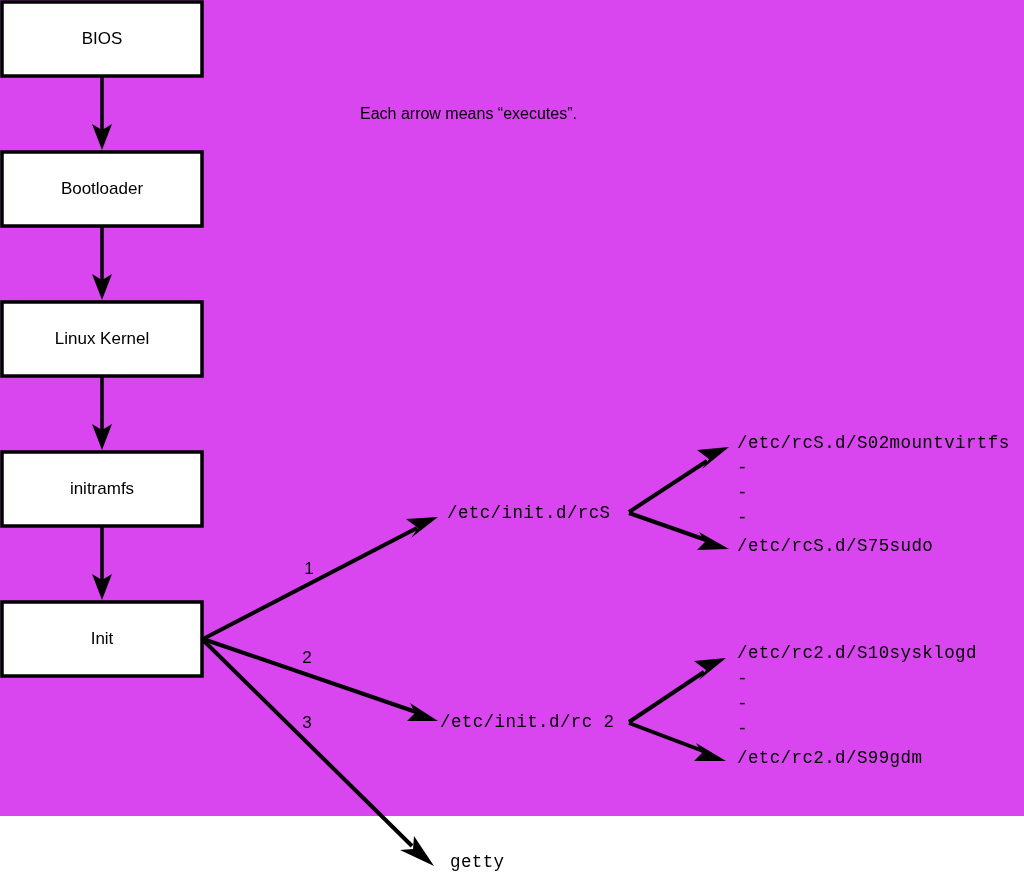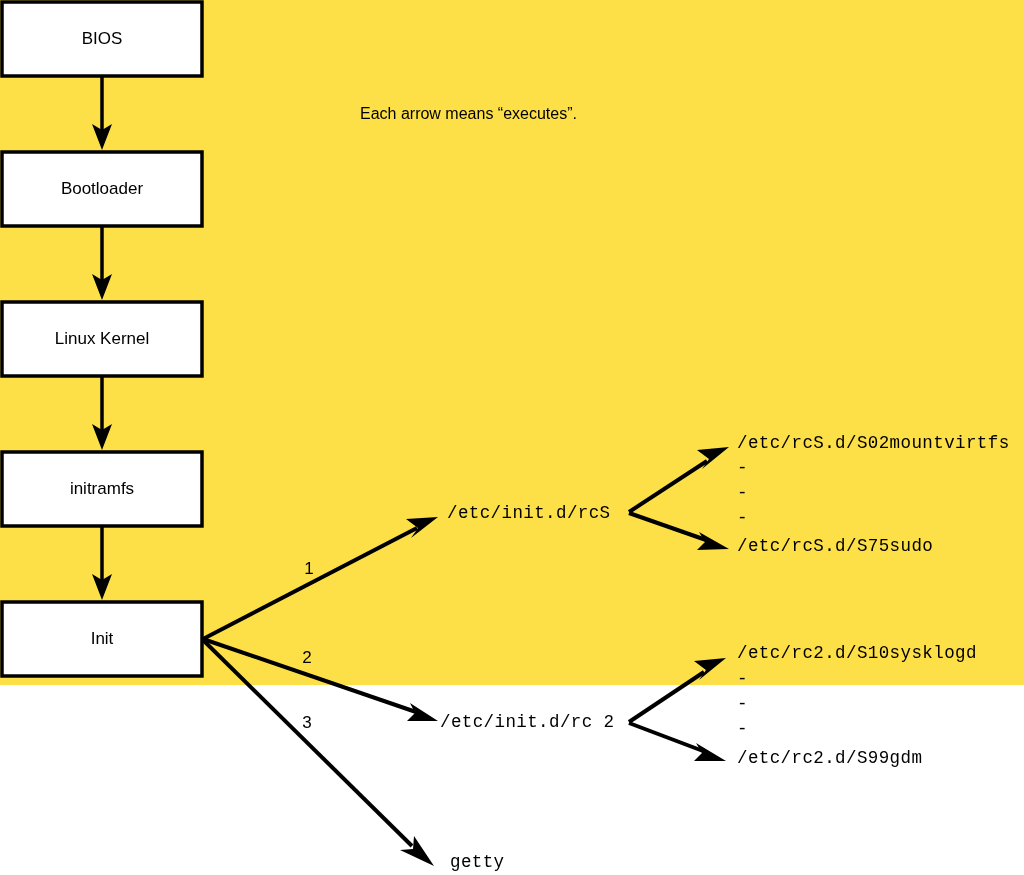--- a/index.html
+++ b/index.html
@@ -9,22 +9,22 @@
   }
   body {
     width: 1024px;
     height: 875px;
     font-family: "Liberation Sans", sans-serif;
     overflow: hidden;
   }
   #diagram-root {
     position: relative;
     width: 1024px;
-    height: 685px;
-    background: #fde047;
+    height: 816px;
+    background: #d946ef;
   }
   svg#diagram-svg {
     display: block;
     width: 1024px;
     height: 875px;
   }
   .box-rect {
     fill: #ffffff;
     stroke: #000000;
     stroke-width: 3.5;

